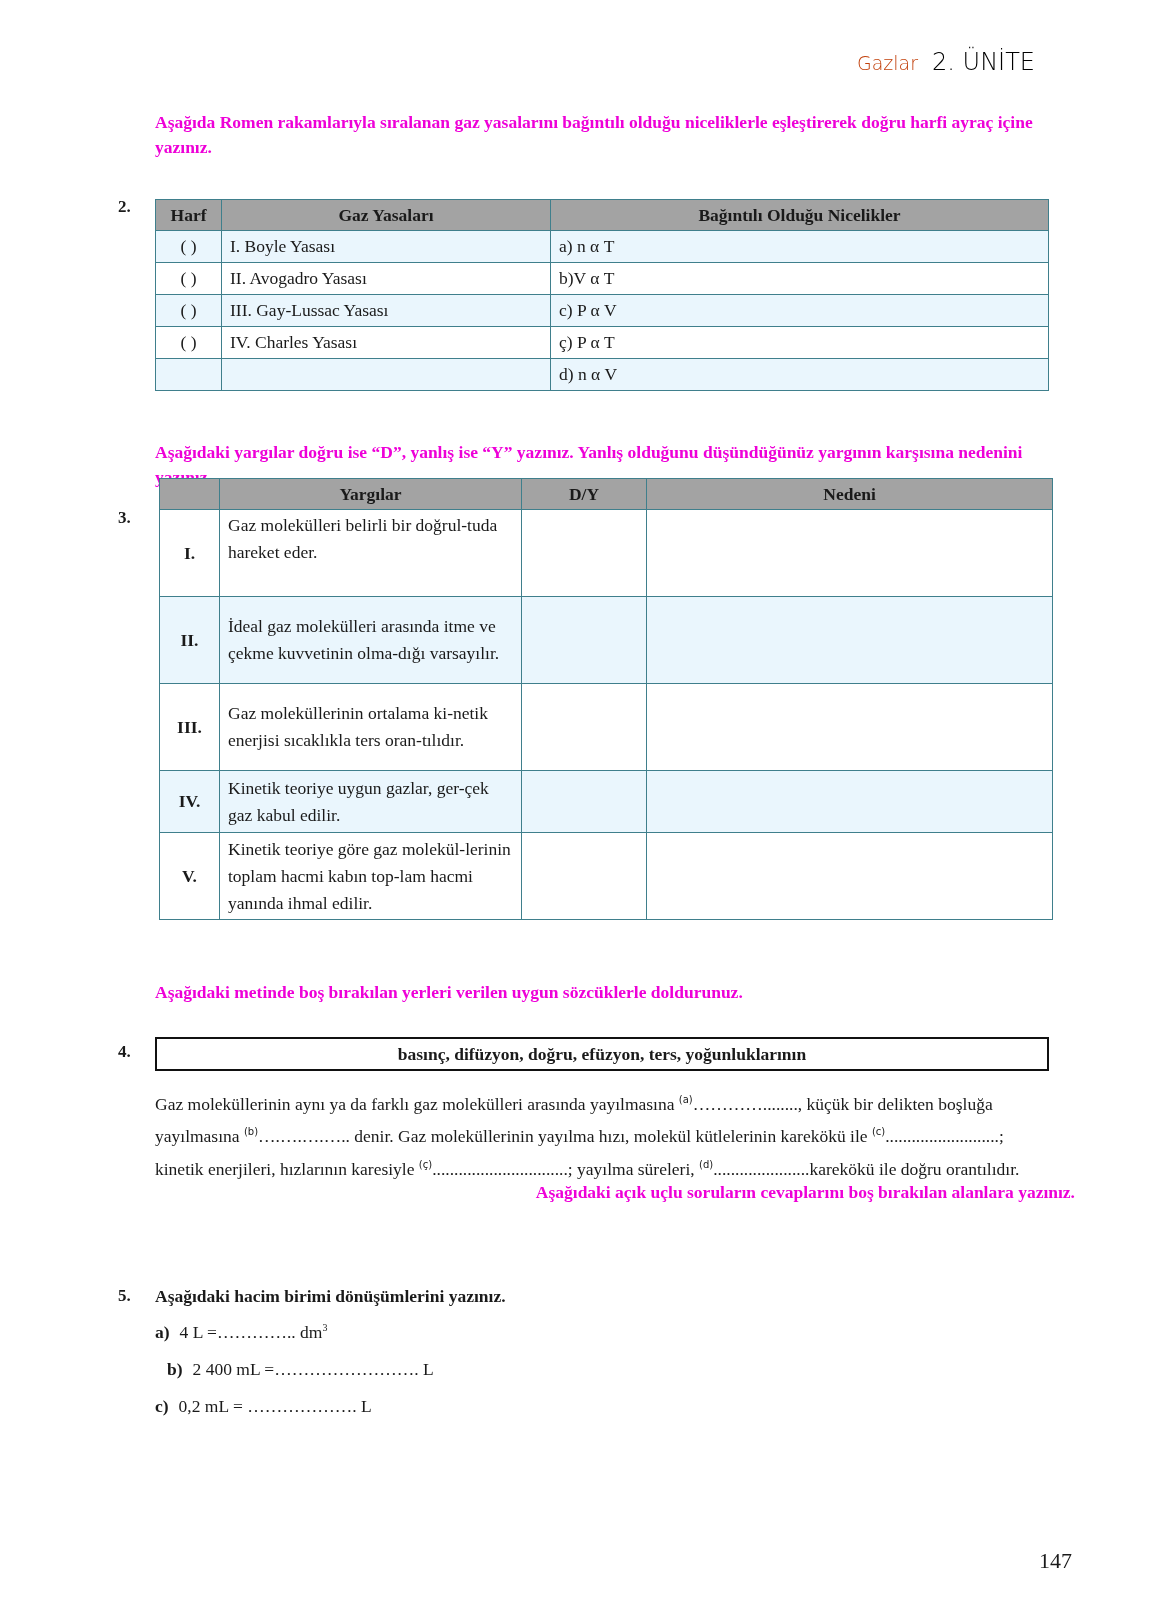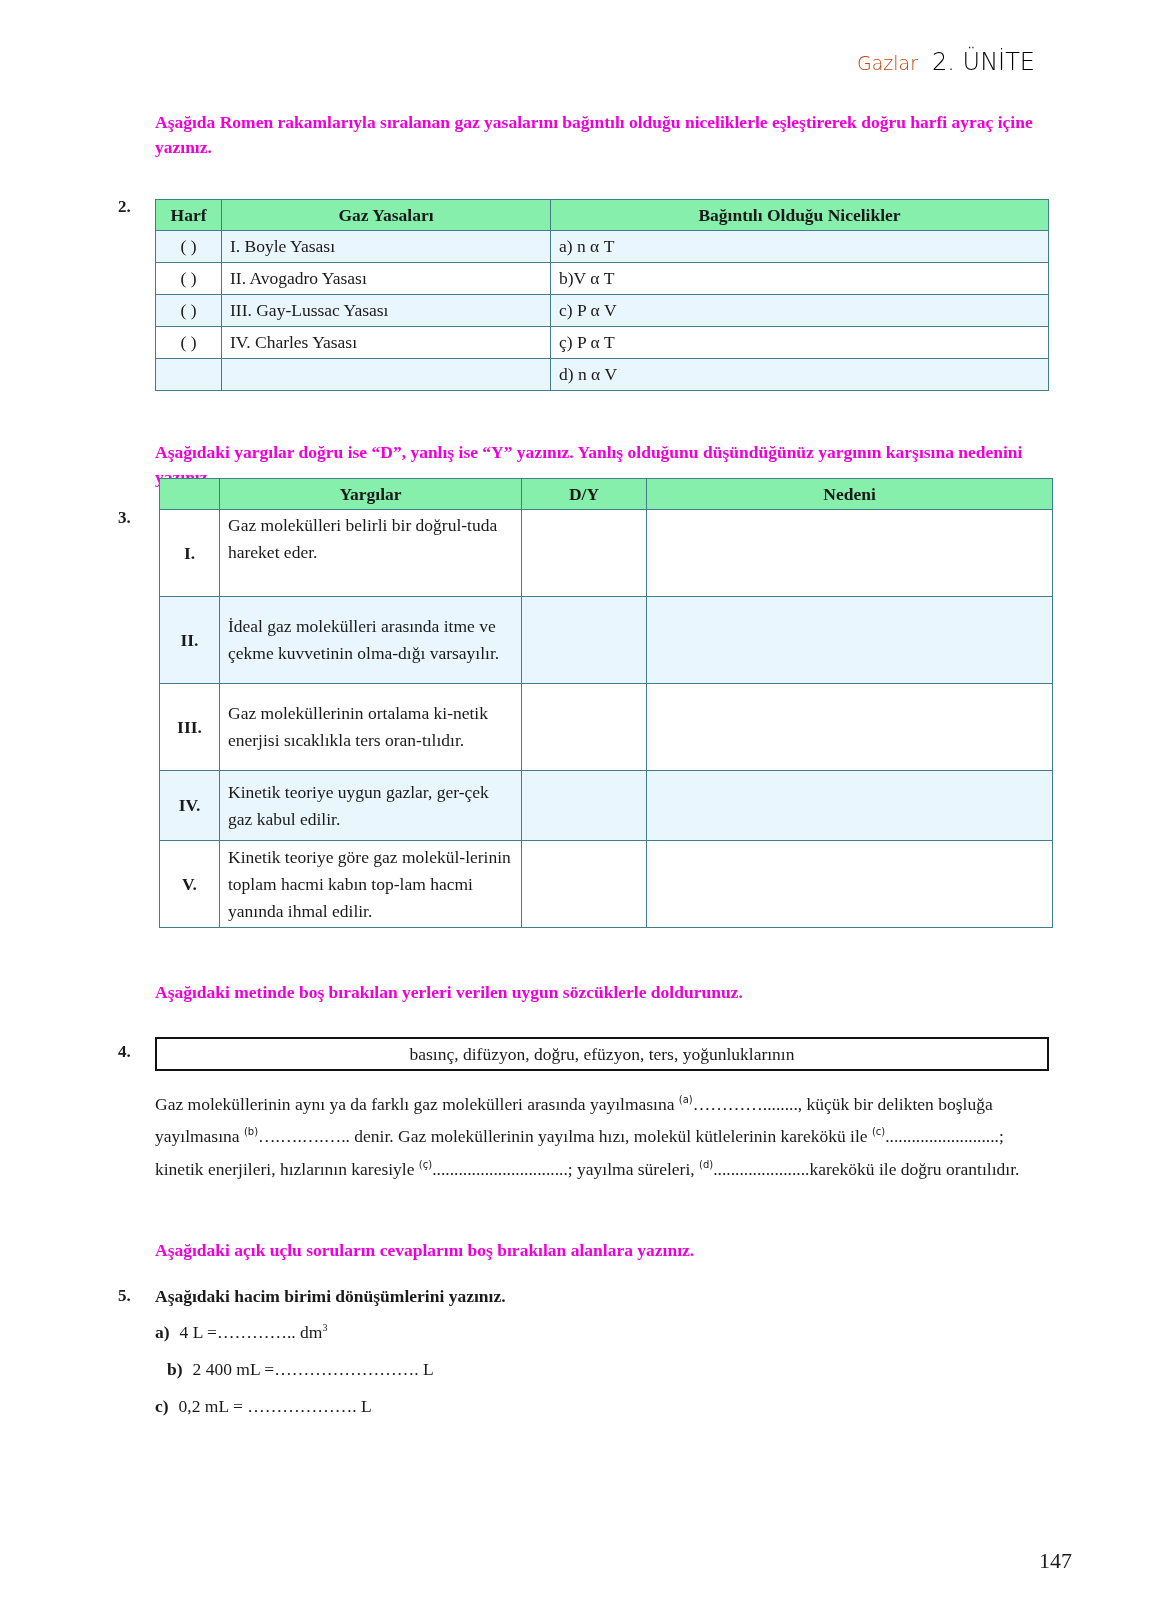--- a/index.html
+++ b/index.html
@@ -8,35 +8,35 @@
 
   .header { position: absolute; top: 48px; right: 117px; display: flex; align-items: baseline; gap: 14px; font-family: "DejaVu Sans", "Liberation Sans", sans-serif; }
   .header .chapter { color: #c2410c; font-size: 19px; font-weight: 300; }
   .header .unit { color: #000000; font-size: 24px; font-weight: 300; }
 
   .instr { position: absolute; left: 155px; width: 920px; color: #ee00d8; font-weight: bold; font-size: 17.5px; line-height: 25px; }
   .qnum { position: absolute; left: 118px; font-weight: bold; font-size: 17px; }
 
   table { border-collapse: collapse; position: absolute; font-size: 17.5px; }
   td, th { border: 1.5px solid #3f7f8c; }
-  th { background: #86efac; font-weight: bold; height: 31px; }
+  th { background: #a3a3a3; font-weight: bold; height: 31px; }
   .t2 { left: 155px; top: 199px; width: 894px; }
   .t2 td { height: 32px; padding: 0 8px; }
   .t2 tr:nth-child(even) td { background: #eaf6fd; }
   .t2 td.harf { text-align: center; width: 66px; padding: 0; }
   .t2 td.law { width: 329px; }
 
   .t3 { left: 159px; top: 478px; width: 894px; }
   .t3 td { padding: 2px 8px; line-height: 27px; vertical-align: middle; }
   .t3 tr:nth-child(odd) td { background: #eaf6fd; }
   .t3 td.roman { width: 60px; text-align: center; font-weight: bold; }
   .t3 td.stmt { width: 302px; }
   .t3 td.dy { width: 125px; }
 
-  .wordbox { position: absolute; left: 155px; top: 1037px; width: 894px; height: 34px; border: 2.5px solid #111; text-align: center; font-weight: normal; font-size: 17.5px; line-height: 30px; }
+  .wordbox { position: absolute; left: 155px; top: 1037px; width: 894px; height: 34px; border: 2.5px solid #111; text-align: center; font-weight: bold; font-size: 17.5px; line-height: 30px; }
 
   .para { position: absolute; left: 155px; top: 1086px; width: 900px; font-size: 17.5px; line-height: 27.5px; }
   .para sup { font-family: "DejaVu Sans", sans-serif; font-size: 10px; }
 
   .q5title { position: absolute; left: 155px; top: 1286px; font-weight: bold; font-size: 17.5px; }
   .item { position: absolute; left: 155px; font-size: 17.5px; }
   .item b { margin-right: 10px; }
   .item sup { font-size: 10px; }
 
   .pagenum { position: absolute; right: 80px; top: 1548px; font-size: 22px; }
@@ -107,41 +107,41 @@
     <td class="stmt">İdeal gaz molekülleri arasında itme ve çekme kuvvetinin olma-dığı varsayılır.</td>
     <td class="dy"></td>
     <td></td>
   </tr>
   <tr style="height:87px">
     <td class="roman">III.</td>
     <td class="stmt">Gaz moleküllerinin ortalama ki-netik enerjisi sıcaklıkla ters oran-tılıdır.</td>
     <td class="dy"></td>
     <td></td>
   </tr>
-  <tr style="height:70px">
+  <tr style="height:62px">
     <td class="roman">IV.</td>
     <td class="stmt">Kinetik teoriye uygun gazlar, ger-çek gaz kabul edilir.</td>
     <td class="dy"></td>
     <td></td>
   </tr>
   <tr style="height:87px">
     <td class="roman">V.</td>
     <td class="stmt">Kinetik teoriye göre gaz molekül-lerinin toplam hacmi kabın top-lam hacmi yanında ihmal edilir.</td>
     <td class="dy"></td>
     <td></td>
   </tr>
 </tbody>
   </table>
 
 <div class="instr" style="top:980px;">Aşağıdaki metinde boş bırakılan yerleri verilen uygun sözcüklerle doldurunuz.</div>
 <div class="qnum" style="top:1042px;">4.</div>
 <div class="wordbox">basınç, difüzyon, doğru, efüzyon, ters, yoğunluklarının</div>
 <p class="para"><span>Gaz moleküllerinin aynı ya da farklı gaz molekülleri arasında yayılmasına </span><sup>(a)</sup><span>…………........, küçük bir delikten boşluğa yayılmasına </span><sup>(b)</sup><span>….….….….. denir. Gaz moleküllerinin yayılma hızı, molekül kütlelerinin karekökü ile </span><sup>(c)</sup><span>..........................; kinetik enerjileri, hızlarının karesiyle </span><sup>(ç)</sup><span>...............................; yayılma süreleri, </span><sup>(d)</sup><span>......................karekökü ile doğru orantılıdır.</span></p>
 
-<div class="instr" style="top:1238px;">Aşağıdaki açık uçlu soruların cevaplarını boş bırakılan alanlara yazınız.</div>
+<div class="instr" style="top:1180px;text-align:right;">Aşağıdaki açık uçlu soruların cevaplarını boş bırakılan alanlara yazınız.</div>
 <div class="qnum" style="top:1286px;">5.</div>
 <div class="q5title">Aşağıdaki hacim birimi dönüşümlerini yazınız.</div>
 <div class="item" style="top:1322px;">
   <b>a)</b><span>4 L =………….. dm</span><sup>3</sup>
 </div>
 <div class="item" style="top:1359px;margin-left:12px;">
   <b>b)</b><span>2 400 mL =……………………. L</span>
 </div>
 <div class="item" style="top:1396px;">
   <b>c)</b><span>0,2 mL =  ………………. L</span>

